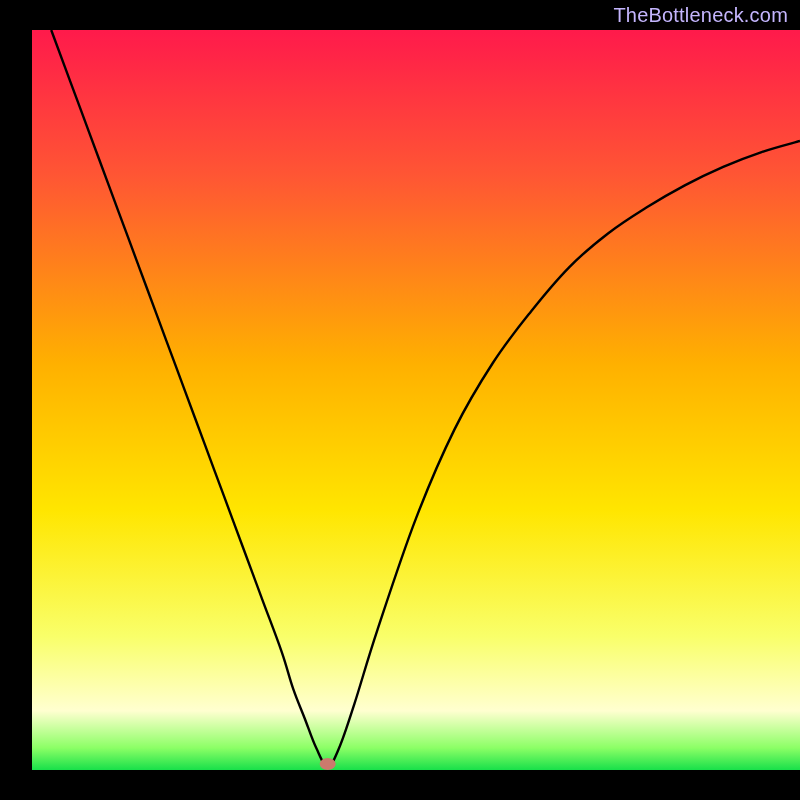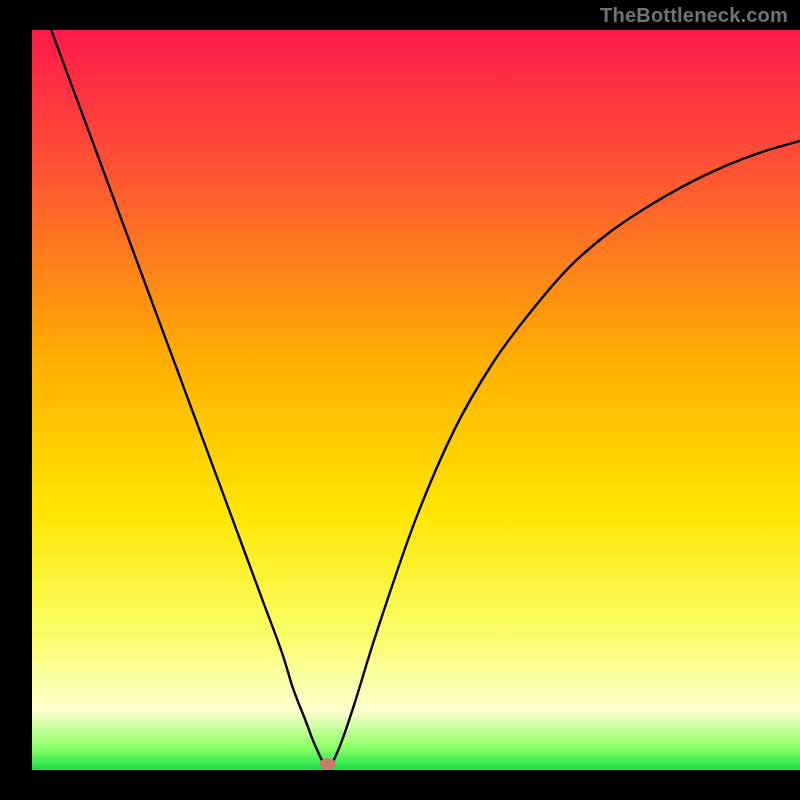--- a/index.html
+++ b/index.html
@@ -16,23 +16,23 @@
     top: 0;
     left: 0;
     width: 800px;
     height: 800px;
     background: #000;
   }
   .watermark {
     position: absolute;
     top: 4px;
     right: 12px;
-    color: #737373;
+    color: #c4b5fd;
     font-size: 20px;
-    font-weight: 700;
+    font-weight: 400;
     letter-spacing: 0.2px;
     z-index: 5;
   }
   svg {
     position: absolute;
     top: 0;
     left: 0;
   }
 </style>
 </head>

